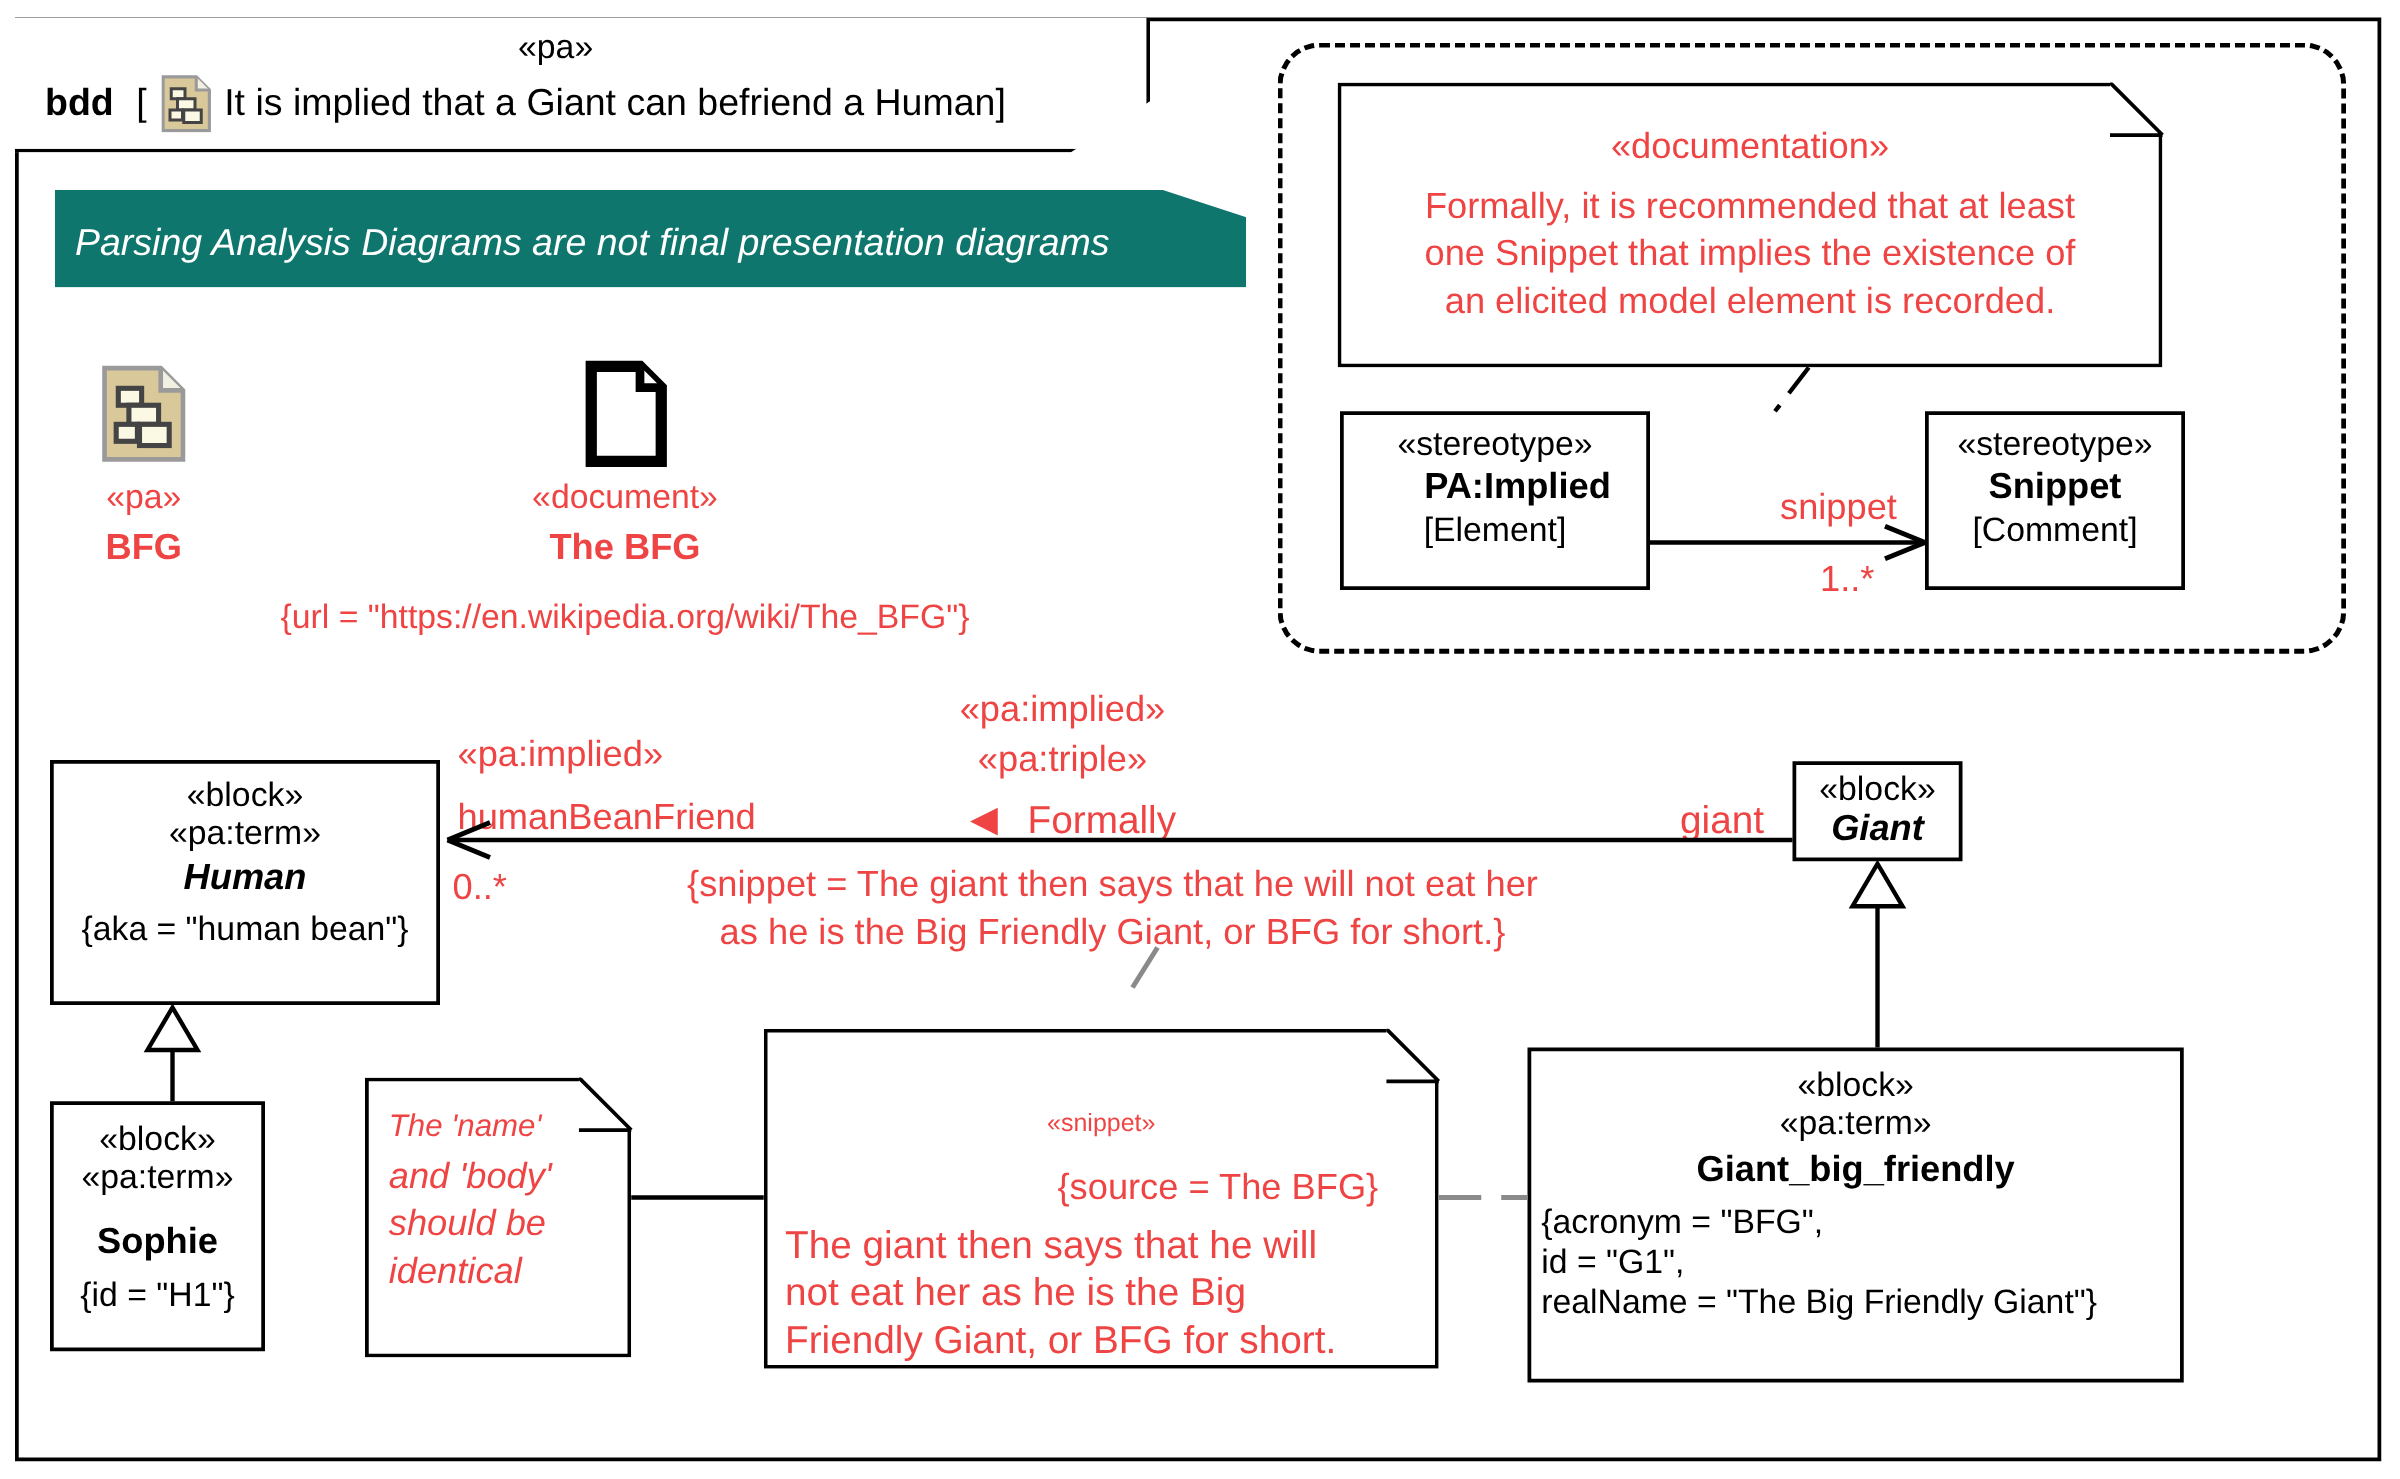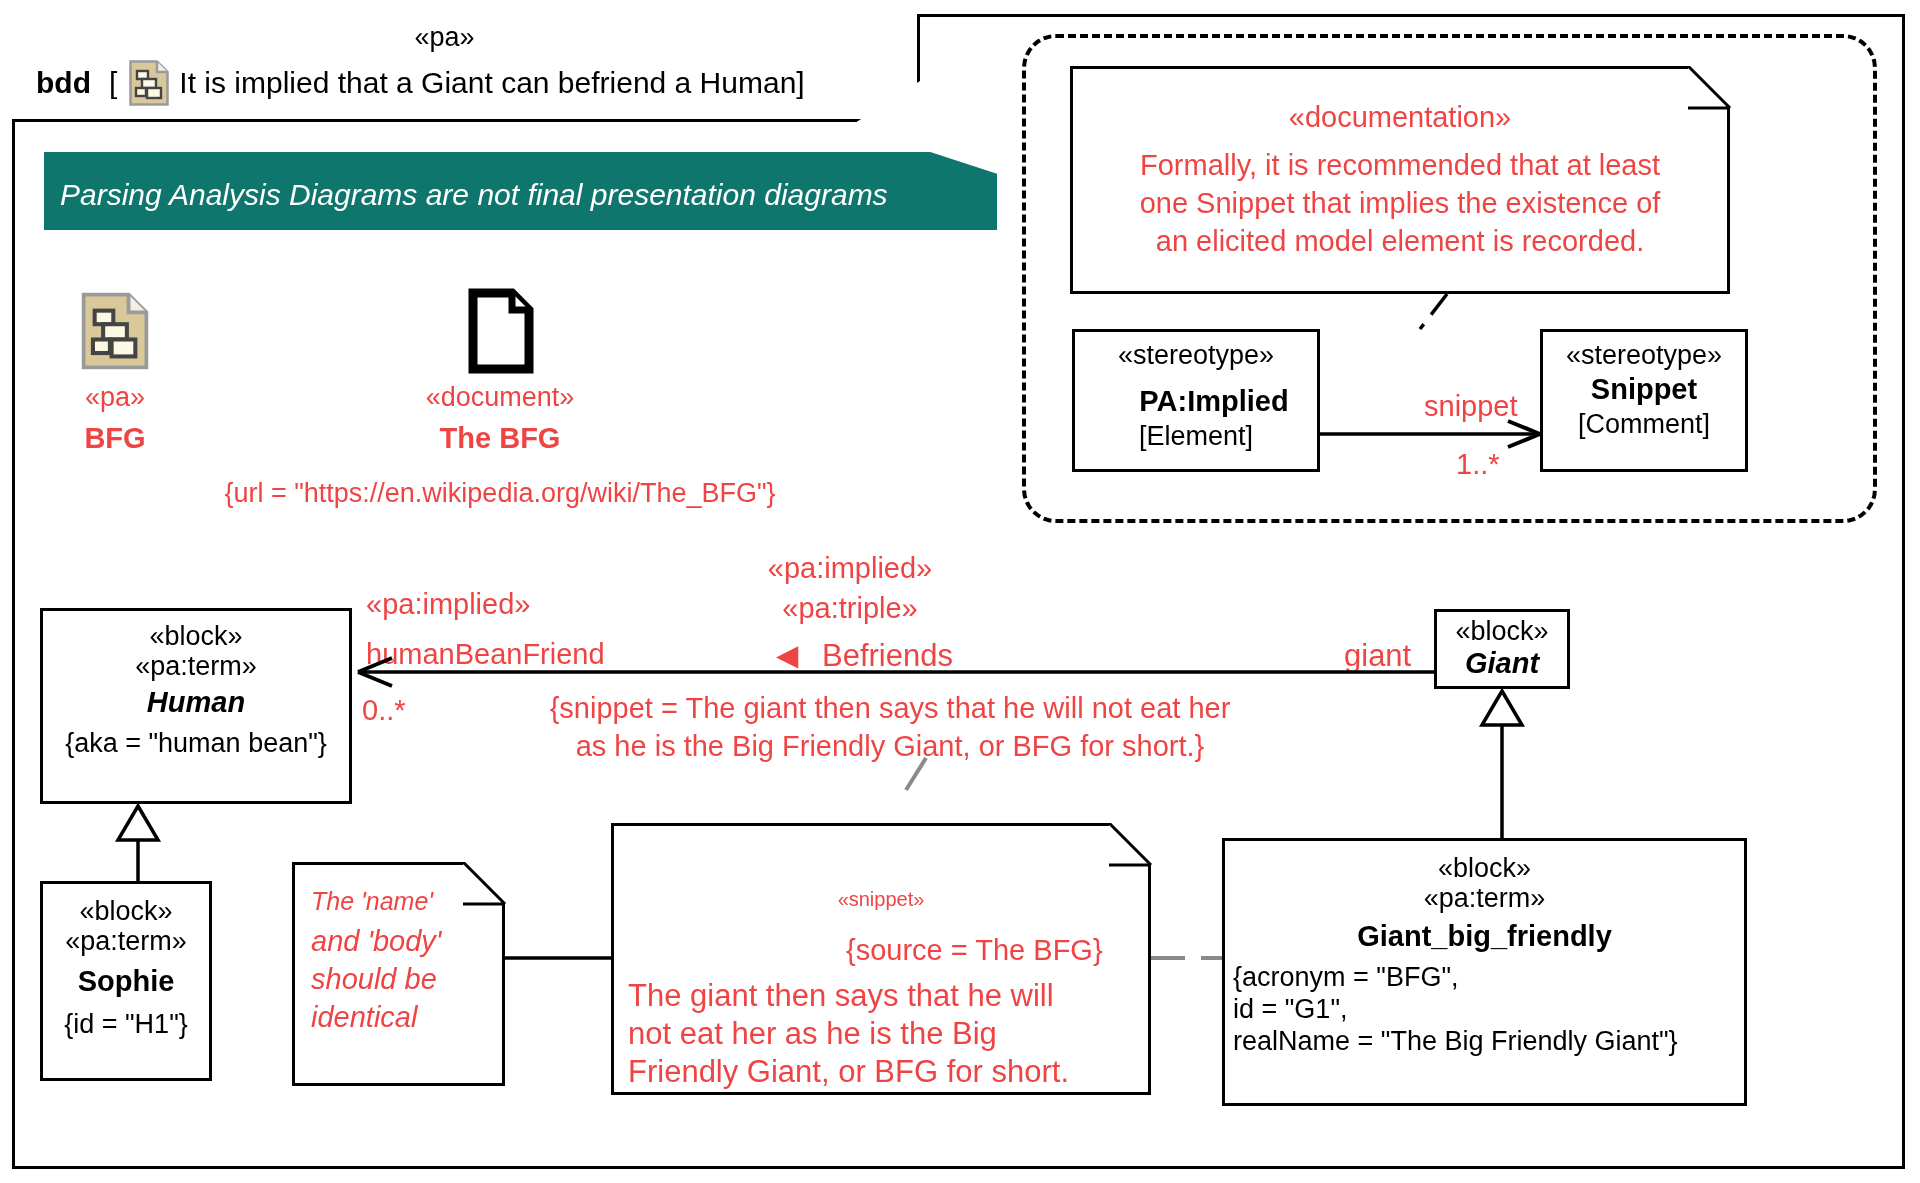--- a/index.html
+++ b/index.html
@@ -202,21 +202,21 @@
     <div class="lbl center" style="left:0;top:118px;width:100%;font-size:29px;">one Snippet that implies the existence of</div>
     <div class="lbl center" style="left:0;top:156px;width:100%;font-size:29px;">an elicited model element is recorded.</div>
   </div>
   <svg class="note-fold" style="left:1688px;top:66px;width:45px;height:45px;">
     <path d="M0 0 L42 42 L0 42 Z" fill="#ffffff" stroke="none"></path>
     <path d="M0 0 L42 42 M0 42 L42 42" stroke="#000" stroke-width="3" fill="none"></path>
   </svg>
 
   <div class="box" style="left:1072px;top:329px;width:248px;height:143px;">
     <div class="guillemet" style="margin-top:8px;">«stereotype»</div>
-    <div class="bname" style="margin-top:14px;padding-left:36px;">PA:Implied</div>
+    <div class="bname" style="margin-top:2px;padding-left:36px;">PA:Implied</div>
     <div class="guillemet" style="margin-top:2px;">[Element]</div>
   </div>
 
   <div class="box" style="left:1540px;top:329px;width:208px;height:143px;">
     <div class="guillemet" style="margin-top:8px;">«stereotype»</div>
     <div class="bname" style="margin-top:2px;">Snippet</div>
     <div class="guillemet" style="margin-top:2px;">[Comment]</div>
   </div>
 
   <div class="lbl" style="left:1424px;top:390px;font-size:29px;">snippet</div>
@@ -225,21 +225,21 @@
   <div class="box" style="left:40px;top:608px;width:312px;height:196px;">
     <div class="guillemet" style="margin-top:10px;">«block»</div>
     <div class="guillemet">«pa:term»</div>
     <div class="bname-it" style="margin-top:4px;">Human</div>
     <div class="props center" style="text-align:center;margin-top:8px;">{aka = "human bean"}</div>
   </div>
 
   <div class="box" style="left:40px;top:881px;width:172px;height:200px;">
     <div class="guillemet" style="margin-top:12px;">«block»</div>
     <div class="guillemet">«pa:term»</div>
-    <div class="bname" style="margin-top:8px;">Sophie</div>
+    <div class="bname" style="margin-top:20px;">Sophie</div>
     <div class="props center" style="text-align:center;margin-top:10px;">{id = "H1"}</div>
   </div>
 
   <div class="box" style="left:1434px;top:609px;width:136px;height:80px;">
     <div class="guillemet" style="margin-top:4px;">«block»</div>
     <div class="bname-it">Giant</div>
   </div>
 
   <div class="box" style="left:1222px;top:838px;width:525px;height:268px;">
     <div class="guillemet" style="margin-top:12px;">«block»</div>
@@ -273,21 +273,21 @@
     <path d="M0 0 L42 42 M0 42 L42 42" stroke="#000" stroke-width="3" fill="none"></path>
   </svg>
 
   <div class="lbl" style="left:366px;top:588px;font-size:29px;">«pa:implied»</div>
   <div class="lbl" style="left:366px;top:638px;font-size:29px;">humanBeanFriend</div>
   <div class="lbl" style="left:362px;top:694px;font-size:29px;">0..*</div>
 
   <div class="lbl center" style="left:690px;top:552px;width:320px;font-size:29px;">«pa:implied»</div>
   <div class="lbl center" style="left:690px;top:592px;width:320px;font-size:29px;">«pa:triple»</div>
   <div class="lbl" style="left:776px;top:638px;font-size:29px;">◀</div>
-  <div class="lbl" style="left:822px;top:638px;font-size:31px;">Befriends</div>
+  <div class="lbl" style="left:822px;top:638px;font-size:31px;">Formally</div>
 
   <div class="lbl" style="left:1344px;top:638px;font-size:31px;">giant</div>
 
   <div class="lbl center" style="left:480px;top:692px;width:820px;font-size:29px;">{snippet = The giant then says that he will not eat her</div>
   <div class="lbl center" style="left:480px;top:730px;width:820px;font-size:29px;">as he is the Big Friendly Giant, or BFG for short.}</div>
 
   <svg class="overlay">
 
     <line x1="358" y1="672" x2="1434" y2="672" stroke="#000" stroke-width="3.5"></line>
 

